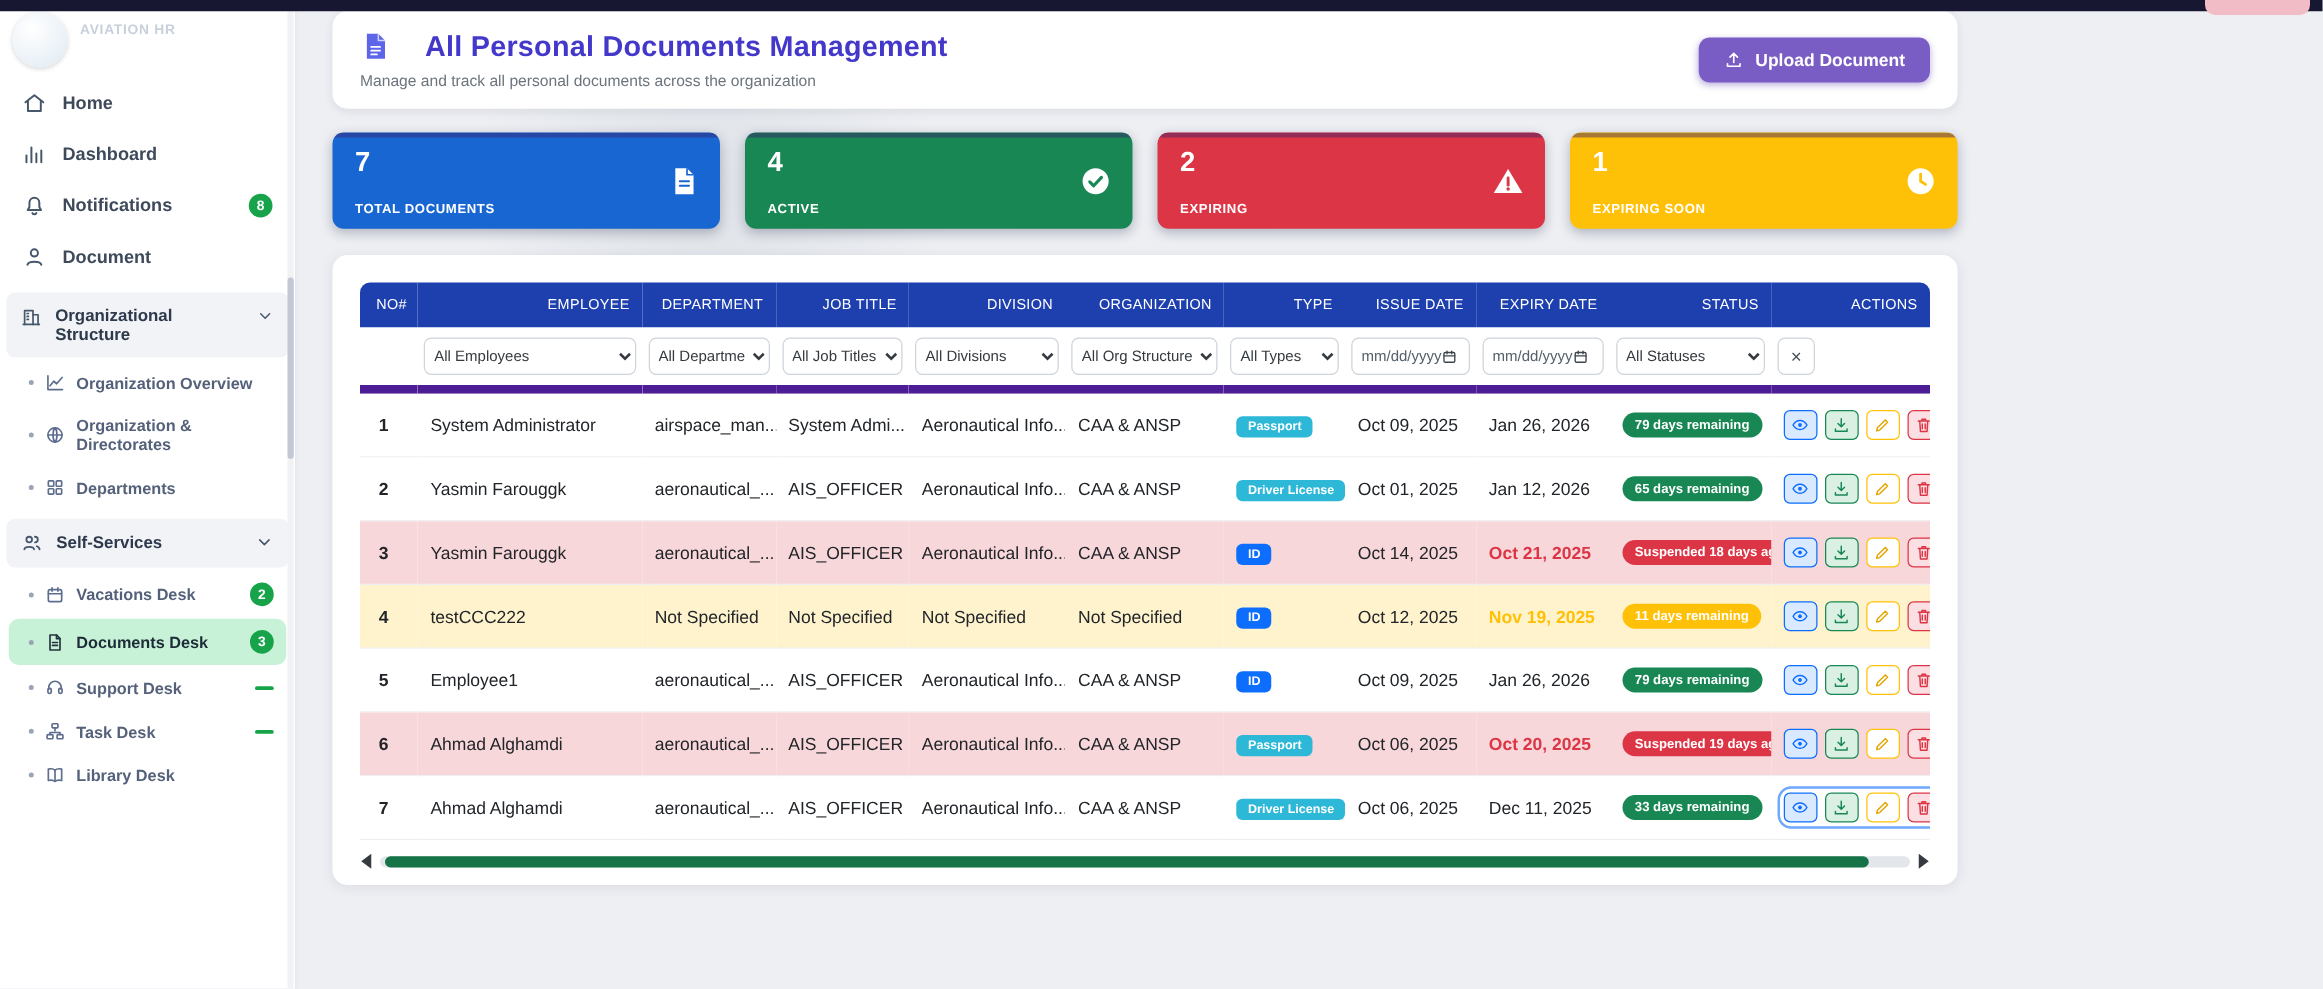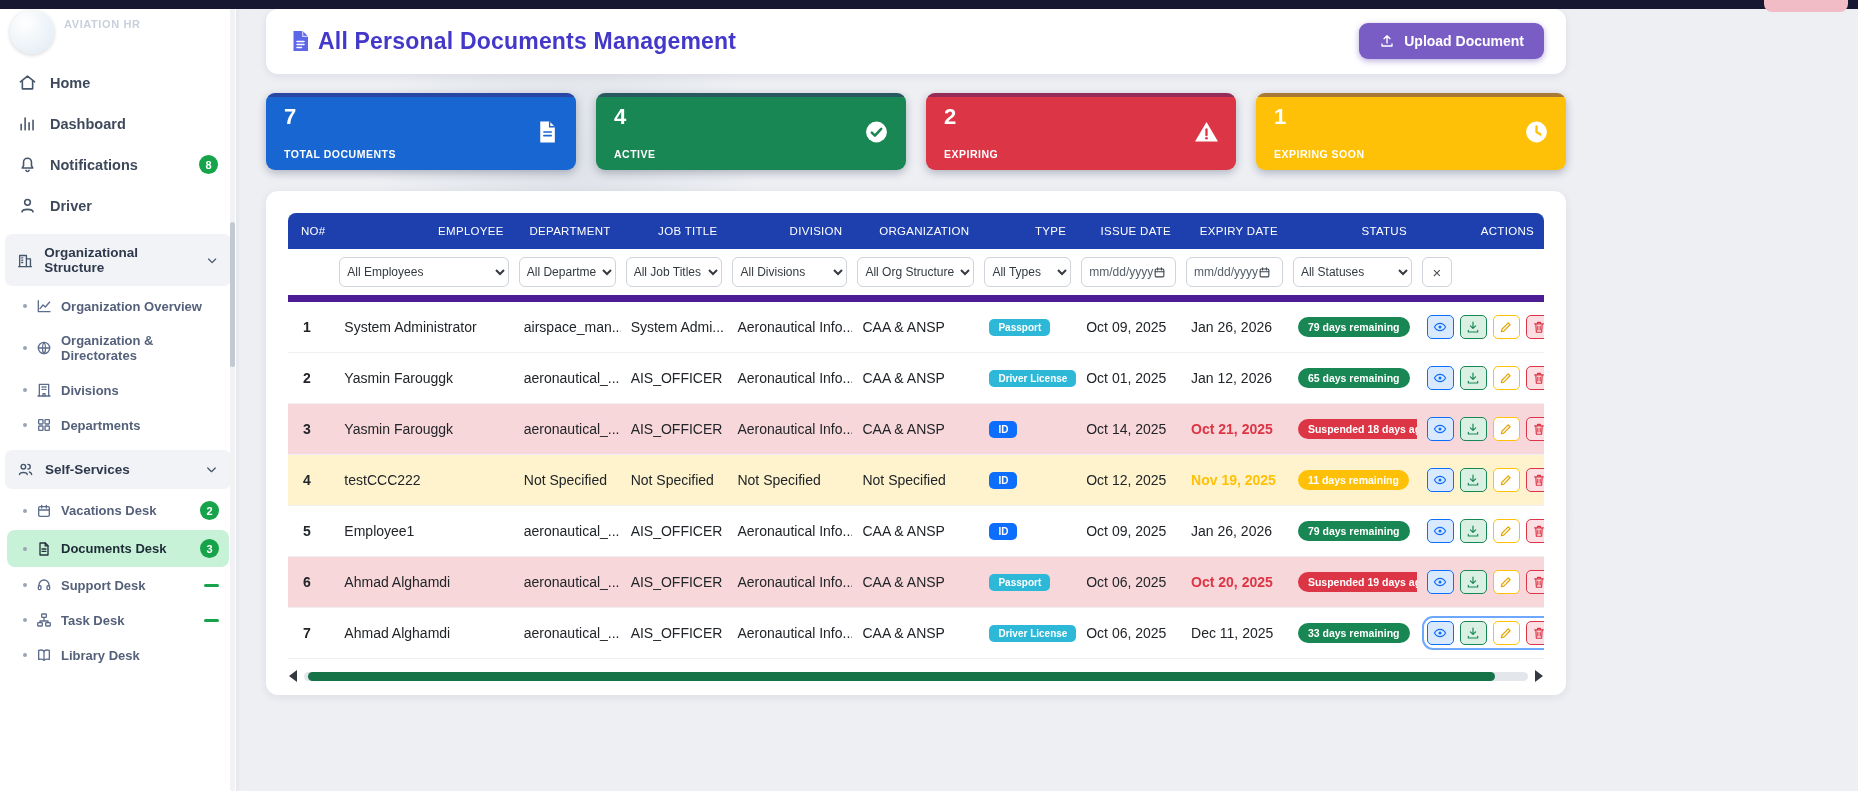--- a/index.html
+++ b/index.html
@@ -11,40 +11,40 @@
   
   .sidebar{width:236px;flex-shrink:0;background:#fff;height:100%;position:relative;padding-top:10px;box-shadow:1px 0 5px rgba(20,30,60,.06)}
   .brand{display:flex;align-items:center;gap:10px;padding:0 10px 8px}
   .brand-logo{width:44px;height:44px;border-radius:50%;background:radial-gradient(circle at 35% 30%,#ffffff,#dfeaf3);box-shadow:0 1px 4px rgba(0,0,0,.18);flex-shrink:0}
   .brand-name{font-size:11px;font-weight:bold;letter-spacing:.6px;color:#c7d0db;margin-top:-16px}
   .nav-item{display:flex;align-items:center;gap:13px;padding:11px 18px;font-size:14.5px;font-weight:600;color:#3e4a5b;cursor:pointer}
   .icon{display:inline-flex}
   .icon svg{width:100%;height:100%;display:block}
   .nav-item .icon{width:19px;height:19px;color:#46566b;flex-shrink:0}
   .badge-circle{margin-left:auto;min-width:19px;height:19px;border-radius:10px;background:var(--badge-green,#16a34a);color:#fff;font-size:11px;font-weight:bold;display:flex;align-items:center;justify-content:center;padding:0 4px}
-  .section-header{display:flex;align-items:center;gap:11px;margin:8px 5px 3px;padding:11px 12px;background:#f1f3f7;border-radius:7px;font-size:13.5px;font-weight:bold;color:#2e3a4c;cursor:pointer}
+  .section-header{display:flex;align-items:flex-start;gap:11px;margin:8px 5px 3px;padding:11px 12px;background:#f1f3f7;border-radius:7px;font-size:13.5px;font-weight:bold;color:#2e3a4c;cursor:pointer}
   .section-header .icon{width:17px;height:17px;color:#46566b}
   .section-header .chev{margin-left:auto;width:15px;height:15px;color:#46566b}
   .sub-item{display:flex;align-items:center;gap:9px;margin:1px 7px;padding:9px 10px 9px 16px;border-radius:8px;font-size:13px;font-weight:600;color:#55617a;cursor:pointer}
   .sub-item .dot{width:4px;height:4px;border-radius:50%;background:#9aa4b4;flex-shrink:0}
   .sub-item .icon{width:16px;height:16px;color:#5d6d8e;flex-shrink:0}
   .sub-item.active{background:var(--sidebar-active,#c8f2d8);color:#1d2b36}
   .sub-item.active .icon{color:#26323e}
   .dash-badge{margin-left:auto;width:15px;height:3px;border-radius:2px;background:#16a34a}
   .sidebar-scroll{position:absolute;top:0;right:1px;width:5px;height:100%;background:#f2f2f4;border-radius:3px}
   .sidebar-scroll .thumb{position:absolute;top:222px;width:100%;height:145px;background:#c3c9d2;border-radius:3px;cursor:grab}
 
   
   .main{flex:1;position:relative;padding:9px 0 0 30px;overflow:hidden}
   .bg-decor{position:absolute;inset:0;pointer-events:none;background:
     radial-gradient(ellipse 280px 220px at 330px 150px,rgba(185,192,202,.30),transparent 70%),
     radial-gradient(ellipse 520px 260px at 980px 520px,rgba(198,204,214,.20),transparent 70%)}
   .content{width:1300px;position:relative}
   .header-card{background:#fff;border-radius:12px;box-shadow:0 2px 8px rgba(20,30,60,.08);padding:14px 22px 15px;display:flex;align-items:center}
-  .title-row{display:flex;align-items:flex-end;gap:6px}
+  .title-row{display:flex;align-items:flex-end;gap:28px}
   .title-icon{width:24px;height:28px;color:#5d66e8}
   .page-title{font-size:23px;font-weight:bold;color:var(--title,#4338ca);letter-spacing:.2px}
   .page-subtitle{font-size:12.5px;color:#6c757d;margin-top:7px}
   .upload-btn{margin-left:auto;display:flex;align-items:center;gap:9px;background:var(--accent-purple,#7a5cc5);color:#fff;border:none;border-radius:9px;padding:10px 20px;font-size:14px;font-weight:bold;font-family:inherit;cursor:pointer;box-shadow:0 2px 6px rgba(100,70,180,.45)}
   .upload-btn .icon{width:16px;height:16px;color:#fff}
 
   .stats{display:flex;gap:20px;margin-top:19px}
   .stat-card{flex:1;height:77px;border-radius:9px;position:relative;color:#fff;padding:13px 18px;overflow:hidden;box-shadow:0 3px 9px rgba(20,30,60,.28)}
   .stat-card::before{content:"";position:absolute;top:0;left:0;right:0;height:4px;background:rgba(62,34,110,.45)}
   .stat-value{font-size:22px;font-weight:bold;line-height:1}
@@ -130,21 +130,21 @@
           <span>Notifications</span>
           <span class="badge-circle">8</span>
         </div>
         <div class="nav-item">
           <span class="icon">
             <svg viewBox="0 0 24 24" fill="none" stroke="currentColor" stroke-width="2" stroke-linecap="round" stroke-linejoin="round">
               <circle cx="12" cy="8" r="3.6"></circle>
               <path d="M5 20c.8-4.2 13.2-4.2 14 0"></path>
             </svg>
           </span>
-          <span>Driver</span>
+          <span>Document</span>
         </div>
         <div class="section-header">
           <span class="icon">
             <svg viewBox="0 0 24 24" fill="none" stroke="currentColor" stroke-width="2" stroke-linecap="round" stroke-linejoin="round">
               <path d="M4 21V4.5h10V21"></path>
               <path d="M14 9.5h6V21"></path>
               <path d="M2.5 21h19"></path>
               <path d="M7 8h1.5M7 11.5h1.5M7 15h1.5"></path>
             </svg>
           </span>
@@ -167,32 +167,20 @@
         </div>
         <div class="sub-item">
           <span class="dot"></span>
           <span class="icon">
             <svg viewBox="0 0 24 24" fill="none" stroke="currentColor" stroke-width="2" stroke-linecap="round" stroke-linejoin="round">
               <circle cx="12" cy="12" r="8.5"></circle>
               <path d="M3.5 12h17M12 3.5c3.2 3.4 3.2 13.6 0 17-3.2-3.4-3.2-13.6 0-17z"></path>
             </svg>
           </span>
           <span>Organization &amp; Directorates</span>
-        </div>
-        <div class="sub-item">
-          <span class="dot"></span>
-          <span class="icon">
-            <svg viewBox="0 0 24 24" fill="none" stroke="currentColor" stroke-width="2" stroke-linecap="round" stroke-linejoin="round">
-              <path d="M5 21V3.5h14V21"></path>
-              <path d="M3 21h18"></path>
-              <path d="M9 7.5h2M13 7.5h2M9 11h2M13 11h2"></path>
-              <path d="M10.5 21v-3.5h3V21"></path>
-            </svg>
-          </span>
-          <span>Divisions</span>
         </div>
         <div class="sub-item">
           <span class="dot"></span>
           <span class="icon">
             <svg viewBox="0 0 24 24" fill="none" stroke="currentColor" stroke-width="2" stroke-linecap="round" stroke-linejoin="round">
               <rect x="4" y="4" width="6.5" height="6.5" rx="1"></rect>
               <rect x="13.5" y="4" width="6.5" height="6.5" rx="1"></rect>
               <rect x="4" y="13.5" width="6.5" height="6.5" rx="1"></rect>
               <rect x="13.5" y="13.5" width="6.5" height="6.5" rx="1"></rect>
             </svg>
@@ -288,20 +276,21 @@
           <div class="title-row">
             <span class="icon title-icon">
                 <svg viewBox="0 0 24 24">
                   <path d="M5.5 2h9.2L20 7.3V22H5.5z" fill="currentColor"></path>
                   <path d="M9 12.5h7M9 15.5h7M9 18.5h4.5" stroke="#fff" stroke-width="1.5" stroke-linecap="round" fill="none"></path>
                   <path d="M14.7 2v5.3H20" fill="none" stroke="#fff" stroke-width="1.2" opacity=".7"></path>
                 </svg>
               </span>
             <span class="page-title">All Personal Documents Management</span>
           </div>
+          <div class="page-subtitle">Manage and track all personal documents across the organization</div>
         </div>
         <button class="upload-btn">
           <span class="icon">
               <svg viewBox="0 0 24 24" fill="none" stroke="currentColor" stroke-width="2" stroke-linecap="round" stroke-linejoin="round">
                 <path d="M12 15V4.5M7.5 8.5 12 4l4.5 4.5"></path>
                 <path d="M4.5 16.5v3h15v-3"></path>
               </svg>
             </span>
           <span>Upload Document</span>
         </button>

